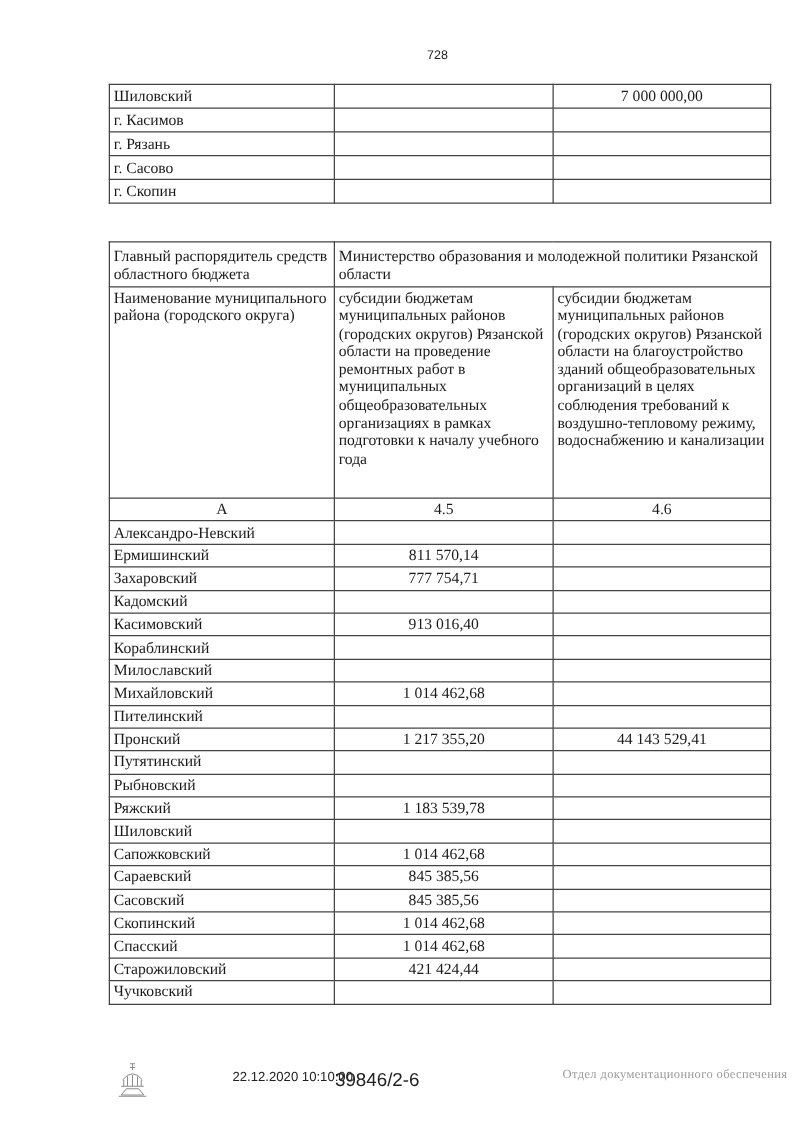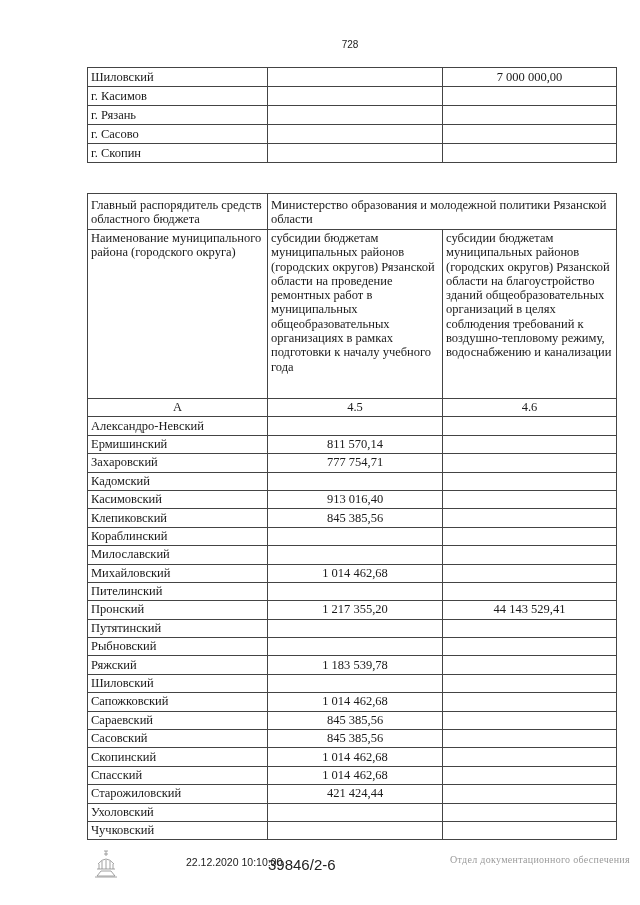--- a/index.html
+++ b/index.html
@@ -109,25 +109,20 @@
         <td>Кадомский</td>
         <td class="num"></td>
         <td class="num"></td>
       </tr>
       <tr>
         <td>Касимовский</td>
         <td class="num">913 016,40</td>
         <td class="num"></td>
       </tr>
       <tr>
-        <td>Клепиковский</td>
-        <td class="num">845 385,56</td>
-        <td class="num"></td>
-      </tr>
-      <tr>
         <td>Кораблинский</td>
         <td class="num"></td>
         <td class="num"></td>
       </tr>
       <tr>
         <td>Милославский</td>
         <td class="num"></td>
         <td class="num"></td>
       </tr>
       <tr>
@@ -186,25 +181,20 @@
         <td class="num"></td>
       </tr>
       <tr>
         <td>Спасский</td>
         <td class="num">1 014 462,68</td>
         <td class="num"></td>
       </tr>
       <tr>
         <td>Старожиловский</td>
         <td class="num">421 424,44</td>
-        <td class="num"></td>
-      </tr>
-      <tr>
-        <td>Ухоловский</td>
-        <td class="num"></td>
         <td class="num"></td>
       </tr>
       <tr>
         <td>Чучковский</td>
         <td class="num"></td>
         <td class="num"></td>
       </tr>
     </tbody>
 </table>
 

